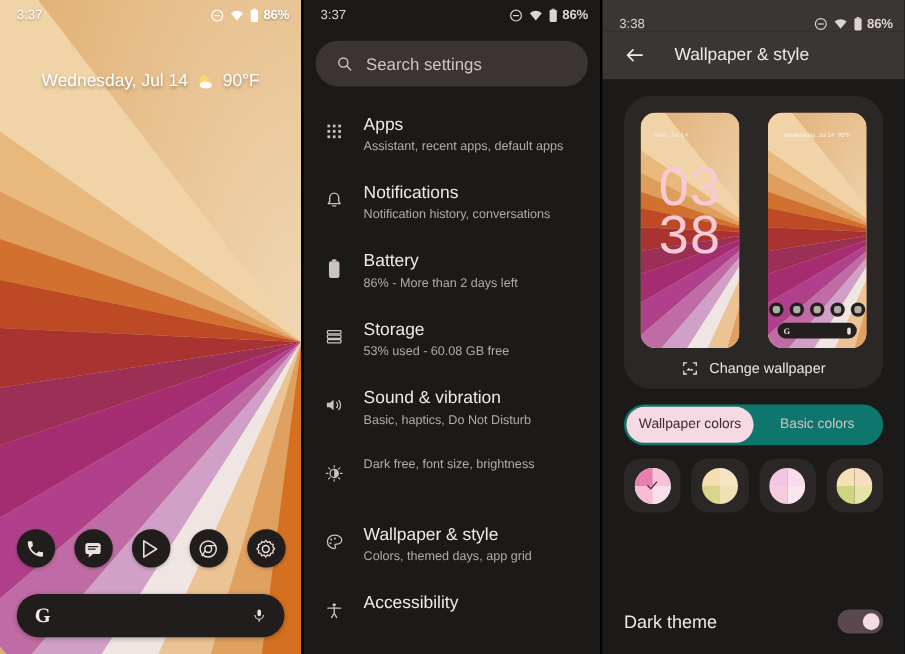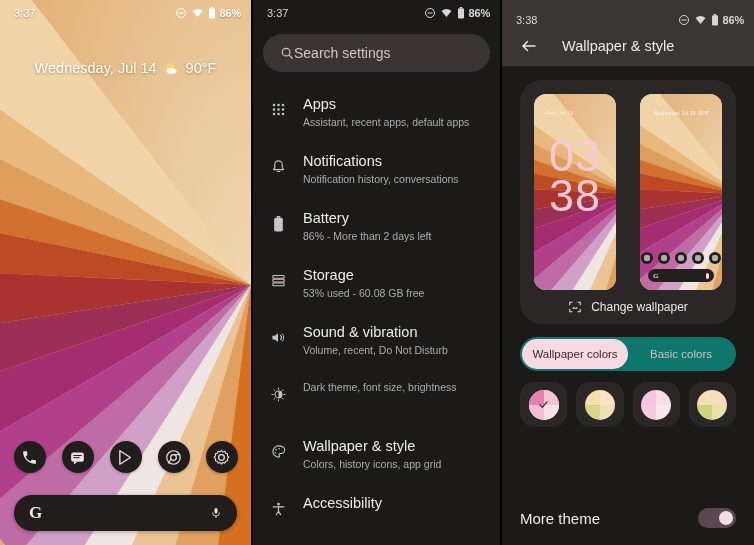--- a/index.html
+++ b/index.html
@@ -43,21 +43,21 @@
   .searchpill { position:absolute; left:14px; right:14px; bottom:14px; height:36px;
      background:#211d1c; border-radius:20px; display:flex; align-items:center;
      justify-content:space-between; padding:0 15px; z-index:6;
      box-shadow:0 1px 4px rgba(0,0,0,.3); }
   .gletter { font-size:17px; color:#f3e8e4; font-family:"Liberation Serif",serif; font-weight:bold; }
 
   
   .p2-status { height:26px; display:flex; align-items:center; justify-content:space-between;
      padding:0 10px 0 14px; color:#ddd3cf; font-size:11px; }
   .searchbar { margin:8px 10px 0 10px; height:38px; background:#3a3533;
-     border-radius:20px; display:flex; align-items:center; padding:0 17px; }
+     border-radius:20px; display:flex; align-items:center; gap:11px; padding:0 17px; }
   .searchbar span { color:#cfc5c1; font-size:14px; }
   .setlist { margin-top:14px; }
   .setrow { display:flex; align-items:flex-start; padding:7px 12px 7px 14px; gap:14px; height:57px; }
   .setrow .ico { width:22px; min-width:22px; display:flex; justify-content:center; padding-top:9px; }
   .setrow .txt { padding-top:1px; }
   .setrow .title { color:#f1eae7; font-size:14.5px; line-height:20px; }
   .setrow .sub { color:#b4a9a5; font-size:10.5px; line-height:15px; margin-top:1px; }
 
   
   .p3-status { height:26px; display:flex; align-items:flex-end; justify-content:space-between;
@@ -315,51 +315,51 @@
       <div class="setrow">
         <div class="ico">
           <svg width="16" height="15" viewBox="0 0 24 24">
             <path d="M3 9h4l5-4v14l-5-4H3z" fill="#cdc2be"></path>
             <path d="M16 8.5a5 5 0 0 1 0 7" fill="none" stroke="#cdc2be" stroke-width="1.8" stroke-linecap="round"></path>
             <path d="M19 6a9 9 0 0 1 0 12" fill="none" stroke="#cdc2be" stroke-width="1.6" stroke-linecap="round"></path>
           </svg>
         </div>
         <div class="txt">
           <div class="title">Sound &amp; vibration</div>
-          <div class="sub">Volume, recent, Do Not Disturb</div>
+          <div class="sub">Basic, haptics, Do Not Disturb</div>
         </div>
       </div>
 
       <div class="setrow">
         <div class="ico">
           <svg width="15" height="15" viewBox="0 0 24 24">
             <circle cx="12" cy="12" r="5.5" fill="none" stroke="#cdc2be" stroke-width="1.7"></circle>
             <path d="M12 6.5a5.5 5.5 0 0 1 0 11z" fill="#cdc2be"></path>
             <g stroke="#cdc2be" stroke-width="1.5" stroke-linecap="round">
               <path d="M12 1.5v2.2M12 20.3v2.2M1.5 12h2.2M20.3 12h2.2M4.6 4.6l1.6 1.6M17.8 17.8l1.6 1.6M19.4 4.6l-1.6 1.6M6.2 17.8l-1.6 1.6"></path>
             </g>
           </svg>
         </div>
         <div class="txt">
-          <div class="sub">Dark theme, font size, brightness</div>
+          <div class="sub">Dark free, font size, brightness</div>
         </div>
       </div>
 
       <div class="setrow">
         <div class="ico">
           <svg width="15" height="15" viewBox="0 0 24 24">
             <path d="M12 3a9 9 0 1 0 0 18c1.2 0 1.8-.8 1.8-1.7 0-.5-.2-.9-.5-1.2-.3-.4-.5-.7-.5-1.2 0-.9.8-1.7 1.8-1.7h1.6A5.8 5.8 0 0 0 22 9.3C22 5.8 17.5 3 12 3z" fill="none" stroke="#cdc2be" stroke-width="1.7"></path>
             <circle cx="8" cy="9" r="1.3" fill="#cdc2be"></circle>
             <circle cx="13" cy="7.5" r="1.3" fill="#cdc2be"></circle>
             <circle cx="7" cy="14" r="1.3" fill="#cdc2be"></circle>
           </svg>
         </div>
         <div class="txt">
           <div class="title">Wallpaper &amp; style</div>
-          <div class="sub">Colors, history icons, app grid</div>
+          <div class="sub">Colors, themed days, app grid</div>
         </div>
       </div>
 
       <div class="setrow">
         <div class="ico">
           <svg width="15" height="16" viewBox="0 0 24 24">
             <circle cx="12" cy="4" r="2.2" fill="#cdc2be"></circle>
             <path d="M3.5 8.5h17" stroke="#cdc2be" stroke-width="1.8" stroke-linecap="round"></path>
             <path d="M12 7.5v8M8.5 21l3.5-5.5 3.5 5.5" stroke="#cdc2be" stroke-width="1.8" stroke-linecap="round" fill="none"></path>
           </svg>
@@ -535,20 +535,20 @@
         <div class="sw-circle">
           <span style="background:#f3e0b4"></span>
             <span style="background:#f8ddc2"></span>
           <span style="background:#cfd47e"></span>
             <span style="background:#e9e2a8"></span>
         </div>
       </div>
     </div>
 
     <div class="darkrow">
-      <div class="lbl">More theme</div>
+      <div class="lbl">Dark theme</div>
       <div class="toggle">
         <i></i>
       </div>
     </div>
 
   </div>
 </div>
 
 </body></html>

